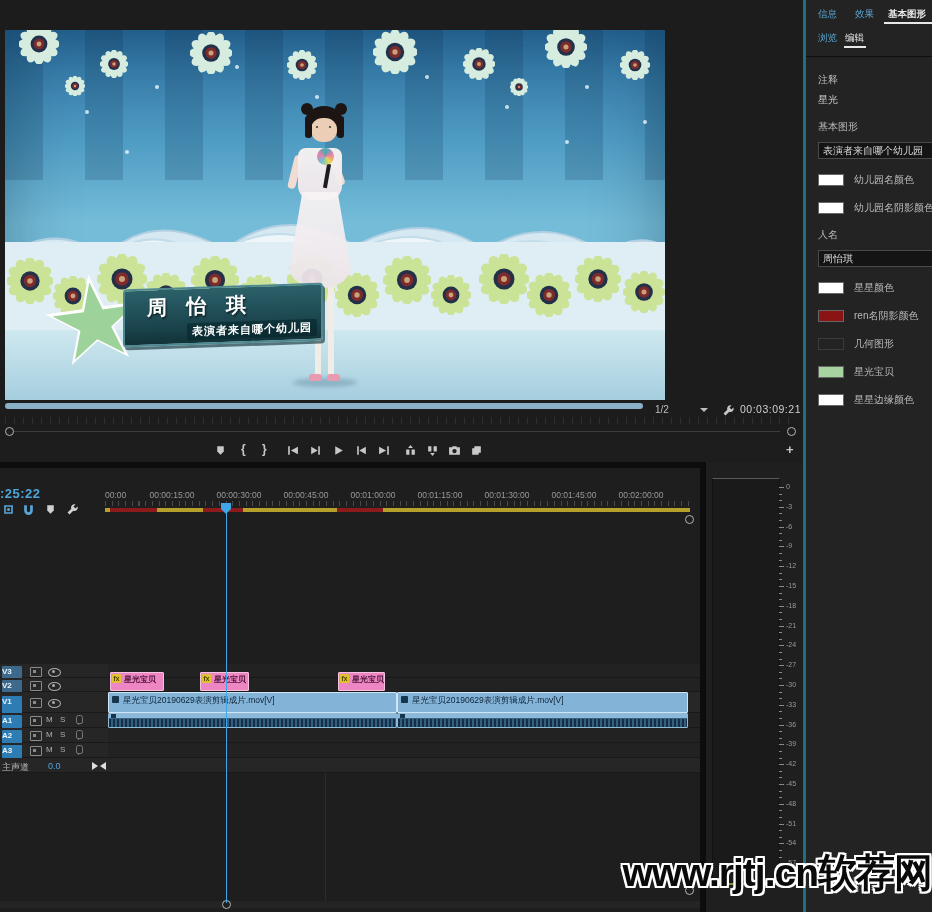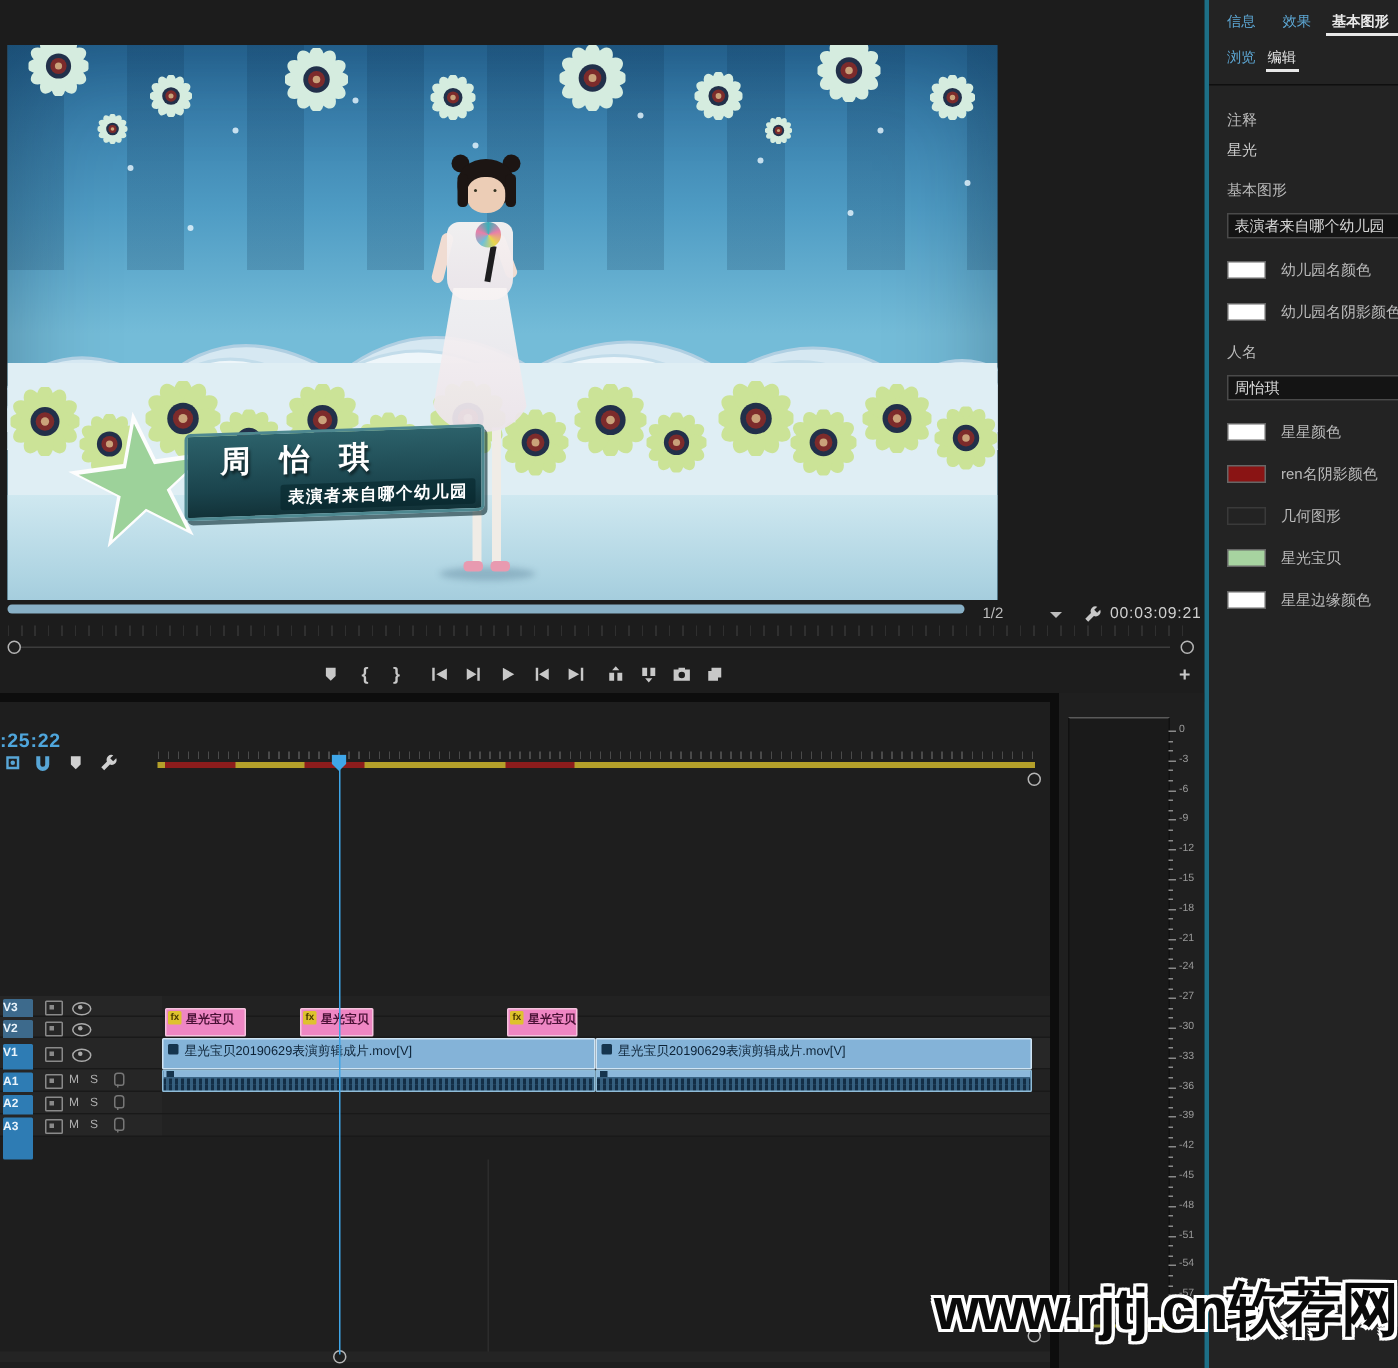--- a/index.html
+++ b/index.html
@@ -392,20 +392,31 @@
   <span class="tl-ico" style="left:22px;color:#58a6d6"><svg fill="currentColor">
         <use href="#i-magnet"></use>
       </svg></span>
   <span class="tl-ico" style="left:44px;color:#d0d0d0"><svg fill="currentColor">
         <use href="#i-marker"></use>
       </svg></span>
   <span class="tl-ico" style="left:66px;color:#d0d0d0"><svg fill="currentColor">
         <use href="#i-wrench"></use>
       </svg></span>
 
+  <div class="abs" id="ruler">
+      <div class="ruler-label" style="left: 105px;">00:00</div>
+      <div class="ruler-label" style="left: 172px; transform: translateX(-50%);">00:00:15:00</div>
+      <div class="ruler-label" style="left: 239px; transform: translateX(-50%);">00:00:30:00</div>
+      <div class="ruler-label" style="left: 306px; transform: translateX(-50%);">00:00:45:00</div>
+      <div class="ruler-label" style="left: 373px; transform: translateX(-50%);">00:01:00:00</div>
+      <div class="ruler-label" style="left: 440px; transform: translateX(-50%);">00:01:15:00</div>
+      <div class="ruler-label" style="left: 507px; transform: translateX(-50%);">00:01:30:00</div>
+      <div class="ruler-label" style="left: 574px; transform: translateX(-50%);">00:01:45:00</div>
+      <div class="ruler-label" style="left: 641px; transform: translateX(-50%);">00:02:00:00</div>
+    </div>
   <div class="abs" id="ruler-ticks"></div>
   <div class="abs" id="renderbar">
       <div class="render-red" style="left: 5px; width: 47px;"></div>
       <div class="render-red" style="left: 98px; width: 40px;"></div>
       <div class="render-red" style="left: 232px; width: 46px;"></div>
     </div>
 
   <div class="trow" style="top:196px;height:13px">
     <div class="tbox dim">V3</div>
     <div class="ico-film"></div>
@@ -441,20 +452,25 @@
   </div>
   <div class="lane" style="top:260px;height:14px"></div>
   <div class="trow" style="top:275px;height:14px">
     <div class="tbox">A3</div>
     <div class="ico-film"></div>
     <span class="ms" style="left:46px">M</span>
     <span class="ms" style="left:60px">S</span>
     <div class="ico-mic"></div>
   </div>
   <div class="lane" style="top:275px;height:14px"></div>
+  <div class="trow" style="top:290px;height:14px;width:700px">
+    <span id="master-label">主声道</span>
+    <span id="master-val">0.0</span>
+    <div class="bowtie"></div>
+  </div>
   <div id="clip-layer">
       <div class="clip-pink" style="left: 110px; top: 204px; width: 52px; height: 17px;">
         <div class="fx-badge">fx</div>
         <div class="clip-label-pink">星光宝贝</div>
       </div>
       <div class="clip-pink" style="left: 200px; top: 204px; width: 47px; height: 17px;">
         <div class="fx-badge">fx</div>
         <div class="clip-label-pink">星光宝贝</div>
       </div>
       <div class="clip-pink" style="left: 338px; top: 204px; width: 45px; height: 17px;">

